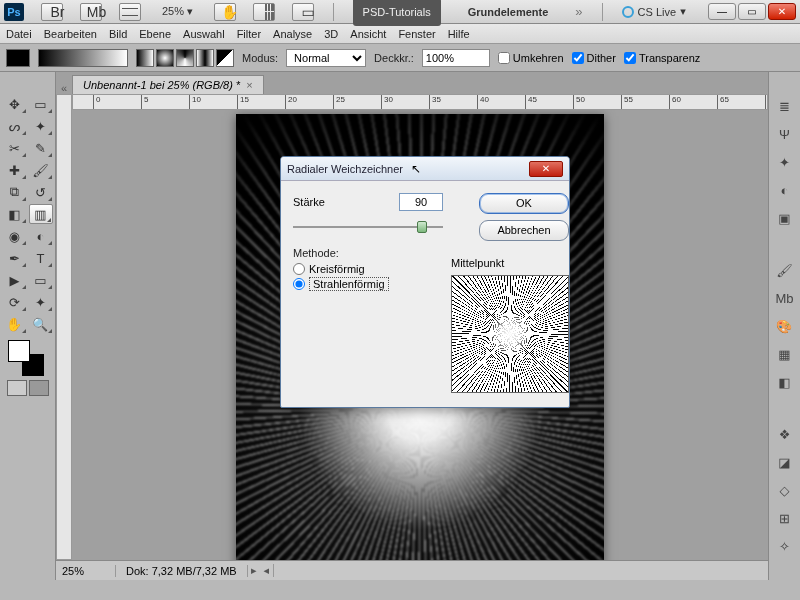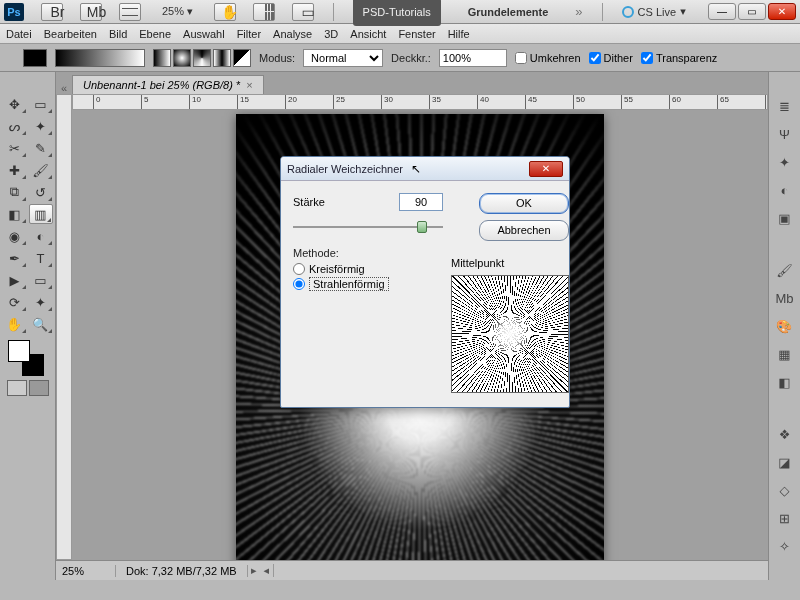--- a/index.html
+++ b/index.html
@@ -24,21 +24,21 @@
 .cslive .ring { width: 12px; height: 12px; border: 2px solid #3aa0d8; border-radius: 50%; }
 .winbtns { display: flex; gap: 2px; margin-left: auto; }
 .winbtn { width: 28px; height: 17px; border: 1px solid #888; border-radius: 3px; background: linear-gradient(#f4f4f4,#d4d4d4); display:flex; align-items:center; justify-content:center; font-size:10px; }
 .winbtn.close { background: linear-gradient(#f08070,#d02000); color:#fff; border-color:#901000; }
 
 
 .menubar { height: 20px; background: linear-gradient(#e8e8e8,#d8d8d8); display: flex; align-items: center; padding: 0 6px; gap: 12px; border-bottom: 1px solid #999; }
 .menubar span { color: #222; }
 
 
-.optbar { height: 28px; background: #b8b8b8; display: flex; align-items: center; padding: 0 23px; gap: 8px; border-bottom: 1px solid #888; }
+.optbar { height: 28px; background: #b8b8b8; display: flex; align-items: center; padding: 0 6px; gap: 8px; border-bottom: 1px solid #888; }
 .swatch { width: 24px; height: 18px; border: 1px solid #666; background: #000; }
 .grad-prev { width: 90px; height: 18px; border: 1px solid #666; background: linear-gradient(90deg,#000,#fff); }
 .grad-types { display: flex; gap: 2px; }
 .grad-types span { width: 18px; height: 18px; border: 1px solid #666; }
 .grad-types span:nth-child(1){background:linear-gradient(90deg,#000,#fff)}
 .grad-types span:nth-child(2){background:radial-gradient(circle,#fff,#000)}
 .grad-types span:nth-child(3){background:conic-gradient(#000,#fff,#000)}
 .grad-types span:nth-child(4){background:linear-gradient(90deg,#fff,#000,#fff)}
 .grad-types span:nth-child(5){background:linear-gradient(135deg,#000 50%,#fff 50%)}
 .opt-label{color:#222}

